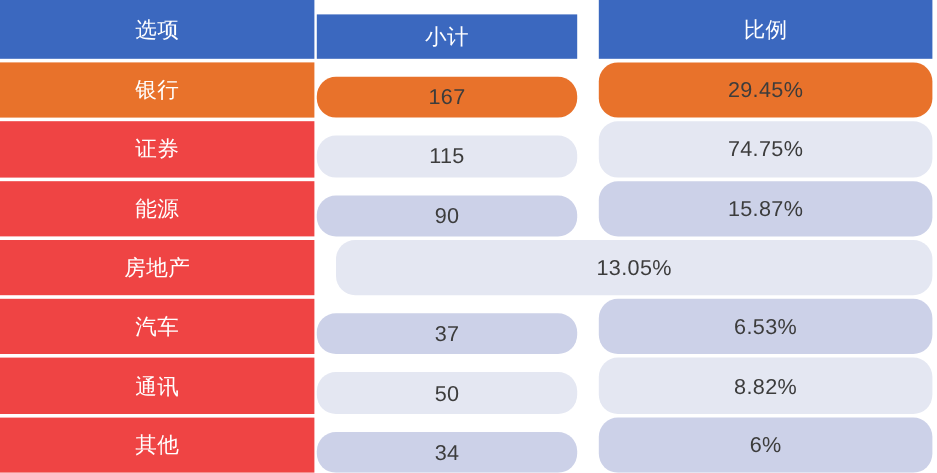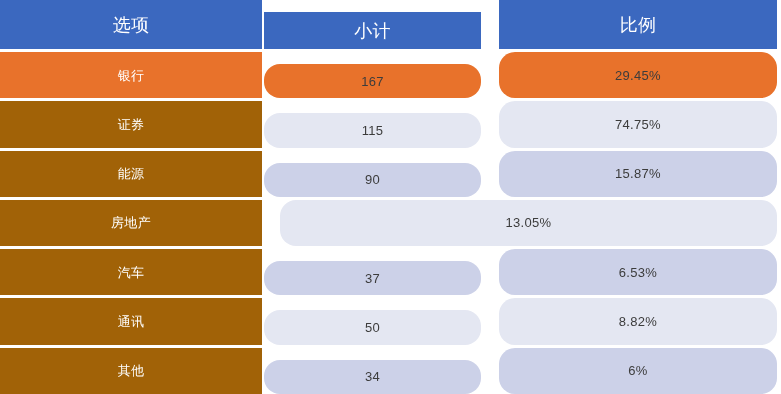--- a/index.html
+++ b/index.html
@@ -29,21 +29,21 @@
   }
 
   
   .trow + .trow { margin-top: 3px; }
 
   .tcell {
     display: flex;
     align-items: center;
     justify-content: center;
     box-sizing: border-box;
-    font-size: 13px;
+    font-size: 18px;
     line-height: 1;
     letter-spacing: 0.3px;
     white-space: nowrap;
   }
 
   .col-option { width: 262px; flex: 0 0 262px; }
   .col-count  { width: 217px; flex: 0 0 217px; margin-left: 2px; margin-top: 12px; }
   .col-ratio  { width: 296px; flex: 1 1 auto;  margin-left: 18px; }
 
   
@@ -51,21 +51,21 @@
   .header-row .tcell {
     background: #3B68BF;
     color: #ffffff;
     font-size: 18px;
   }
 
   
   .data-row { height: 48px; flex: 1 1 auto; }
 
   .data-row .col-option {
-    background: #a16207;
+    background: #ef4444;
     color: #ffffff;
   }
   .data-row .col-count,
   .data-row .col-ratio {
     color: #3C3C3C;
     border-radius: 16px;
   }
 
   
   .data-row.shade-light .col-count,

